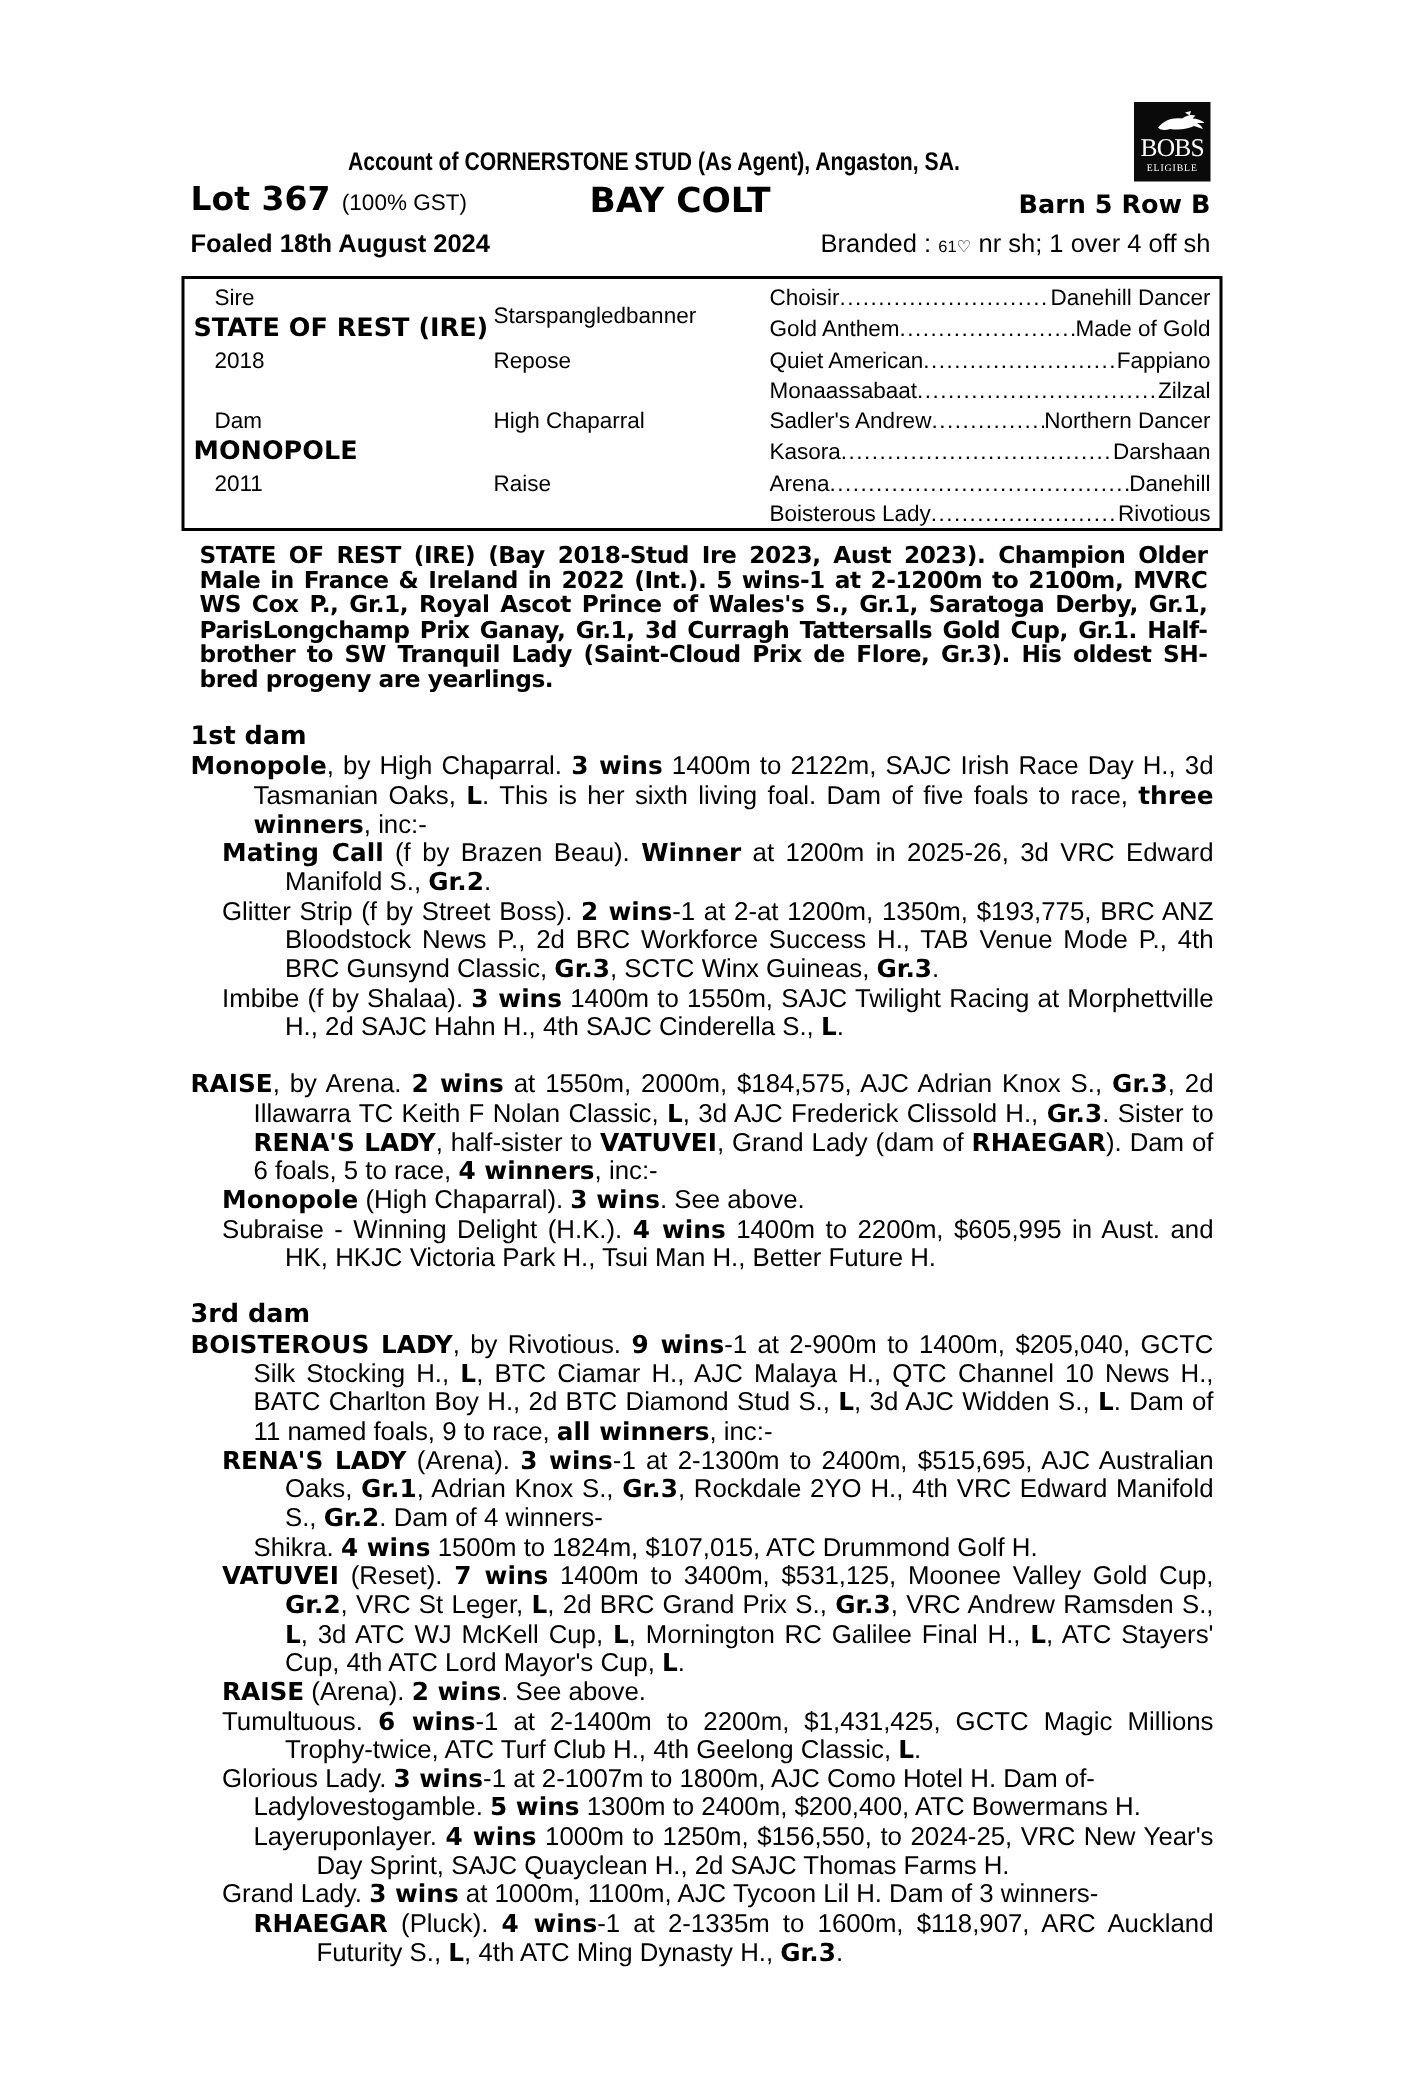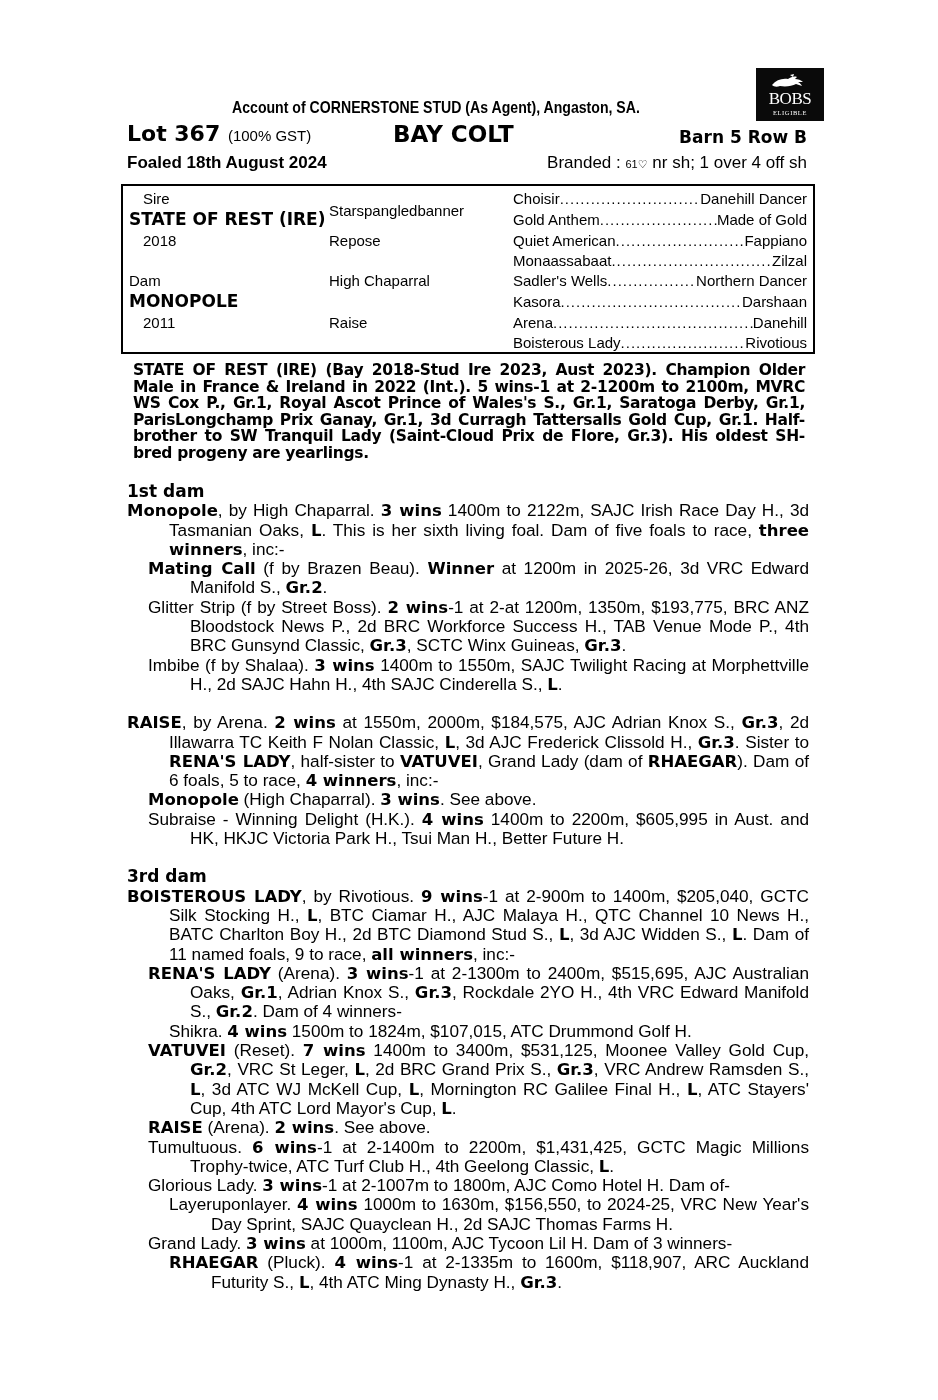--- a/index.html
+++ b/index.html
@@ -1,20 +1,20 @@
 <!DOCTYPE html>
 <html><head>
 <meta charset="utf-8">
 <style>
   html, body { margin: 0; padding: 0; background: #ffffff; }
   body { width: 938px; height: 1400px; position: relative; font-family: "Liberation Sans", sans-serif; color: #000; overflow: hidden; }
   .page { position: absolute; left: 0; top: 0; width: 938px; height: 1400px; }
 
   
-  .logo { position: absolute; left: 756px; top: 68px; width: 68px; height: 53px; background: #0a0a0a; color: #fff; text-align: center; }
+  .logo { position: absolute; left: 756px; top: 68px; width: 51px; height: 53px; background: #0a0a0a; color: #fff; text-align: center; }
   .logo .horse { position: absolute; left: 14px; top: 6px; width: 34px; height: 16px; }
   .logo .bobs { position: absolute; left: 0; right: 0; top: 22px; font-family: "Liberation Serif", serif; font-size: 17px; letter-spacing: -0.5px; line-height: 18px; }
   .logo .elig { position: absolute; left: 0; right: 0; top: 41px; font-family: "Liberation Serif", serif; font-size: 6.5px; letter-spacing: 0.6px; line-height: 8px; }
 
   
   .account { position: absolute; left: 232px; top: 98px; font-family: "Liberation Sans", sans-serif; font-weight: bold; font-size: 17px; transform: scaleX(0.83); transform-origin: left top; white-space: nowrap; }
   .lot { position: absolute; left: 127px; top: 121px; font-family: "DejaVu Sans", sans-serif; font-weight: bold; font-size: 22px; white-space: nowrap; }
   .lot .gst { font-family: "Liberation Sans", sans-serif; font-weight: normal; font-size: 15px; }
   .colt { position: absolute; left: 393px; top: 121px; font-family: "DejaVu Sans", sans-serif; font-weight: bold; font-size: 23px; white-space: nowrap; }
   .barn { position: absolute; right: 131px; top: 127px; font-family: "DejaVu Sans", sans-serif; font-weight: bold; font-size: 17px; white-space: nowrap; }
@@ -67,21 +67,21 @@
     <span>Branded : </span><span class="brandglyph">61♡</span><span> nr sh; 1 over 4 off sh</span>
   </div>
 
   <div class="pedigree">
     <div class="ped-cell" style="left:20px;top:4px;">Sire</div>
     <div class="ped-cell ped-bold" style="left:6px;top:24px;">STATE OF REST (IRE)</div>
     <div class="ped-cell" style="left:20px;top:46px;">2018</div>
     <div class="ped-cell" style="left:206px;top:4px;margin-top:12px;">Starspangledbanner</div>
     <div class="ped-cell" style="left:206px;top:46px;">Repose</div>
 
-    <div class="ped-cell" style="left:6px;top:86px;text-align:center;">Dam</div>
+    <div class="ped-cell" style="left:20px;top:86px;text-align:center;">Dam</div>
     <div class="ped-cell ped-bold" style="left:6px;top:106px;">MONOPOLE</div>
     <div class="ped-cell" style="left:20px;top:128px;">2011</div>
     <div class="ped-cell" style="left:206px;top:86px;">High Chaparral</div>
     <div class="ped-cell" style="left:206px;top:128px;">Raise</div>
 
     <div class="ped-right" style="top:4px;">
         <span>Choisir</span>
         <span class="dots"></span>
         <span>Danehill Dancer</span>
       </div>
@@ -94,21 +94,21 @@
         <span>Quiet American</span>
         <span class="dots"></span>
         <span>Fappiano</span>
       </div>
     <div class="ped-right" style="top:66px;">
         <span>Monaassabaat</span>
         <span class="dots"></span>
         <span> Zilzal</span>
       </div>
     <div class="ped-right" style="top:86px;">
-        <span>Sadler's Wells </span>
+        <span>Sadler's Andrew </span>
         <span class="dots"></span>
         <span>Northern Dancer</span>
       </div>
     <div class="ped-right" style="top:107px;">
         <span>Kasora</span>
         <span class="dots"></span>
         <span>Darshaan</span>
       </div>
     <div class="ped-right" style="top:128px;">
         <span>Arena</span>
@@ -136,17 +136,18 @@
       <div class="p" style="padding-left: 63px; text-indent: -42px;"><span>Subraise - Winning Delight (H.K.). </span><span class="b">4 wins</span><span> 1400m to 2200m, $605,995 in Aust. and HK, HKJC Victoria Park H., Tsui Man H., Better Future H.</span></div>
       <div class="gap"></div>
       <div class="dam-heading">3rd dam</div>
       <div class="p" style="padding-left: 42px; text-indent: -42px;"><span class="b">BOISTEROUS LADY</span><span>, by Rivotious. </span><span class="b">9 wins</span><span>-1 at 2-900m to 1400m, $205,040, GCTC Silk Stocking H., </span><span class="b">L</span><span>, BTC Ciamar H., AJC Malaya H., QTC Channel 10 News H., BATC Charlton Boy H., 2d BTC Diamond Stud S., </span><span class="b">L</span><span>, 3d AJC Widden S., </span><span class="b">L</span><span>. Dam of 11 named foals, 9 to race, </span><span class="b">all winners</span><span>, inc:-</span></div>
       <div class="p" style="padding-left: 63px; text-indent: -42px;"><span class="b">RENA'S LADY</span><span> (Arena). </span><span class="b">3 wins</span><span>-1 at 2-1300m to 2400m, $515,695, AJC Australian Oaks, </span><span class="b">Gr.1</span><span>, Adrian Knox S., </span><span class="b">Gr.3</span><span>, Rockdale 2YO H., 4th VRC Edward Manifold S., </span><span class="b">Gr.2</span><span>. Dam of 4 winners-</span></div>
       <div class="p" style="padding-left: 63px; text-indent: -21px;"><span>Shikra. </span><span class="b">4 wins</span><span> 1500m to 1824m, $107,015, ATC Drummond Golf H.</span></div>
       <div class="p" style="padding-left: 63px; text-indent: -42px;"><span class="b">VATUVEI</span><span> (Reset). </span><span class="b">7 wins</span><span> 1400m to 3400m, $531,125, Moonee Valley Gold Cup, </span><span class="b">Gr.2</span><span>, VRC St Leger, </span><span class="b">L</span><span>, 2d BRC Grand Prix S., </span><span class="b">Gr.3</span><span>, VRC Andrew Ramsden S., </span><span class="b">L</span><span>, 3d ATC WJ McKell Cup, </span><span class="b">L</span><span>, Mornington RC Galilee Final H., </span><span class="b">L</span><span>, ATC Stayers' Cup, 4th ATC Lord Mayor's Cup, </span><span class="b">L</span><span>.</span></div>
       <div class="p" style="padding-left: 63px; text-indent: -42px;"><span class="b">RAISE</span><span> (Arena). </span><span class="b">2 wins</span><span>. See above.</span></div>
       <div class="p" style="padding-left: 63px; text-indent: -42px;"><span>Tumultuous. </span><span class="b">6 wins</span><span>-1 at 2-1400m to 2200m, $1,431,425, GCTC Magic Millions Trophy-twice, ATC Turf Club H., 4th Geelong Classic, </span><span class="b">L</span><span>.</span></div>
       <div class="p" style="padding-left: 63px; text-indent: -42px;"><span>Glorious Lady. </span><span class="b">3 wins</span><span>-1 at 2-1007m to 1800m, AJC Como Hotel H. Dam of-</span></div>
-      <div class="p" style="padding-left: 84px; text-indent: -42px;"><span>Layeruponlayer. </span><span class="b">4 wins</span><span> 1000m to 1630m, $156,550, to 2024-25, VRC New Year's Day Sprint, SAJC Quayclean H., 2d SAJC Thomas Farms H.</span></div>
+      <div class="p" style="padding-left: 63px; text-indent: -21px;"><span>Ladylovestogamble. </span><span class="b">5 wins</span><span> 1300m to 2400m, $200,400, ATC Bowermans H.</span></div>
+      <div class="p" style="padding-left: 84px; text-indent: -42px;"><span>Layeruponlayer. </span><span class="b">4 wins</span><span> 1000m to 1250m, $156,550, to 2024-25, VRC New Year's Day Sprint, SAJC Quayclean H., 2d SAJC Thomas Farms H.</span></div>
       <div class="p" style="padding-left: 63px; text-indent: -42px;"><span>Grand Lady. </span><span class="b">3 wins</span><span> at 1000m, 1100m, AJC Tycoon Lil H. Dam of 3 winners-</span></div>
       <div class="p" style="padding-left: 84px; text-indent: -42px;"><span class="b">RHAEGAR</span><span> (Pluck). </span><span class="b">4 wins</span><span>-1 at 2-1335m to 1600m, $118,907, ARC Auckland Futurity S., </span><span class="b">L</span><span>, 4th ATC Ming Dynasty H., </span><span class="b">Gr.3</span><span>.</span></div>
     </div>
 </div>
 
 </body></html>

